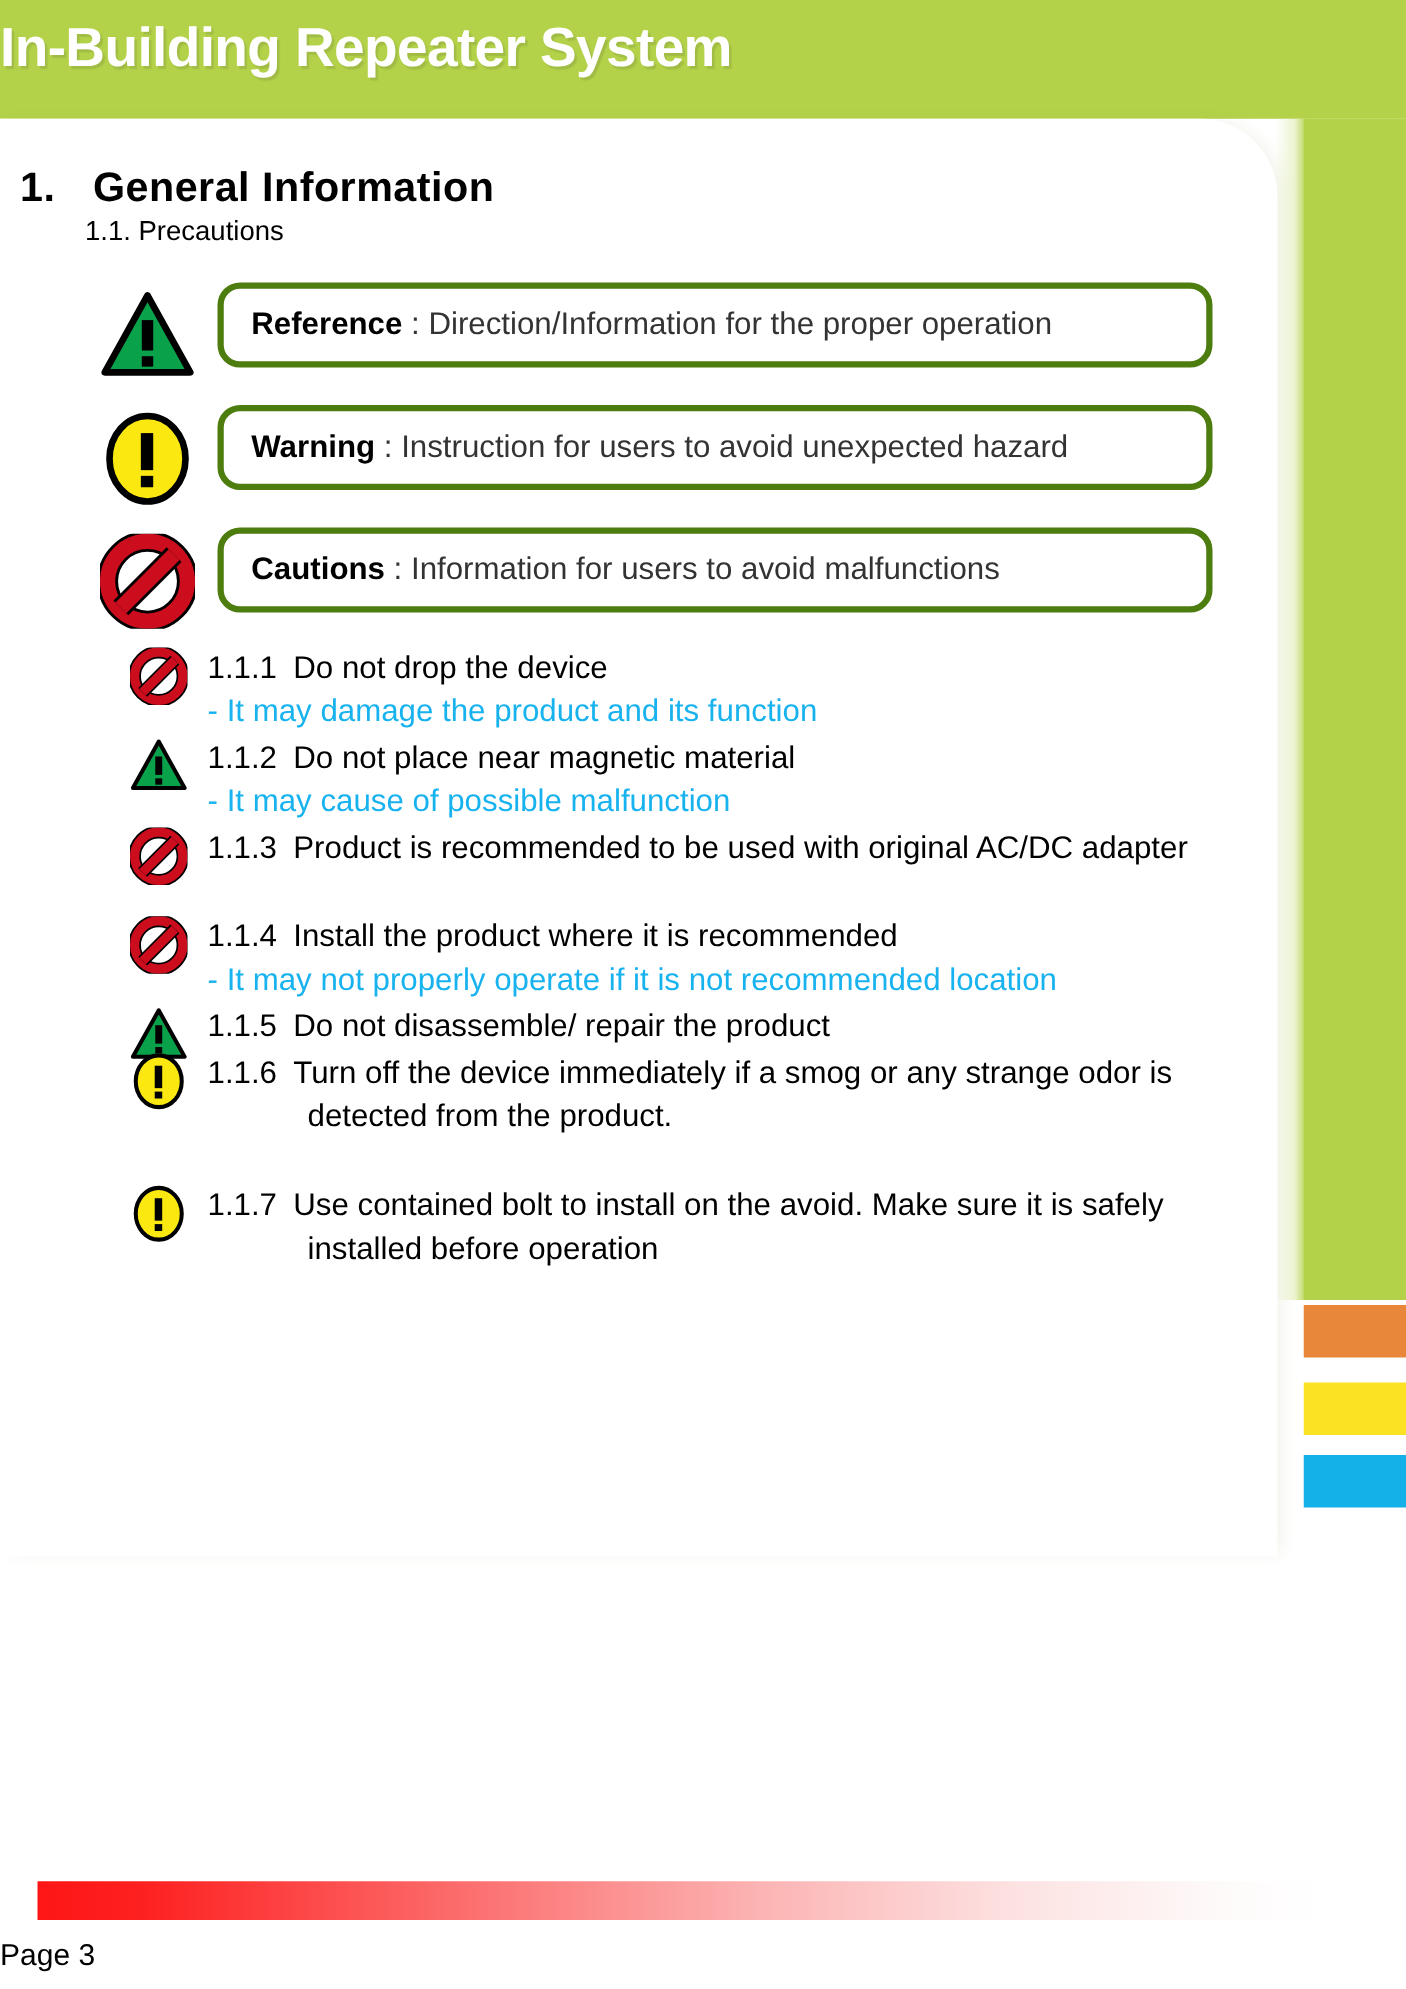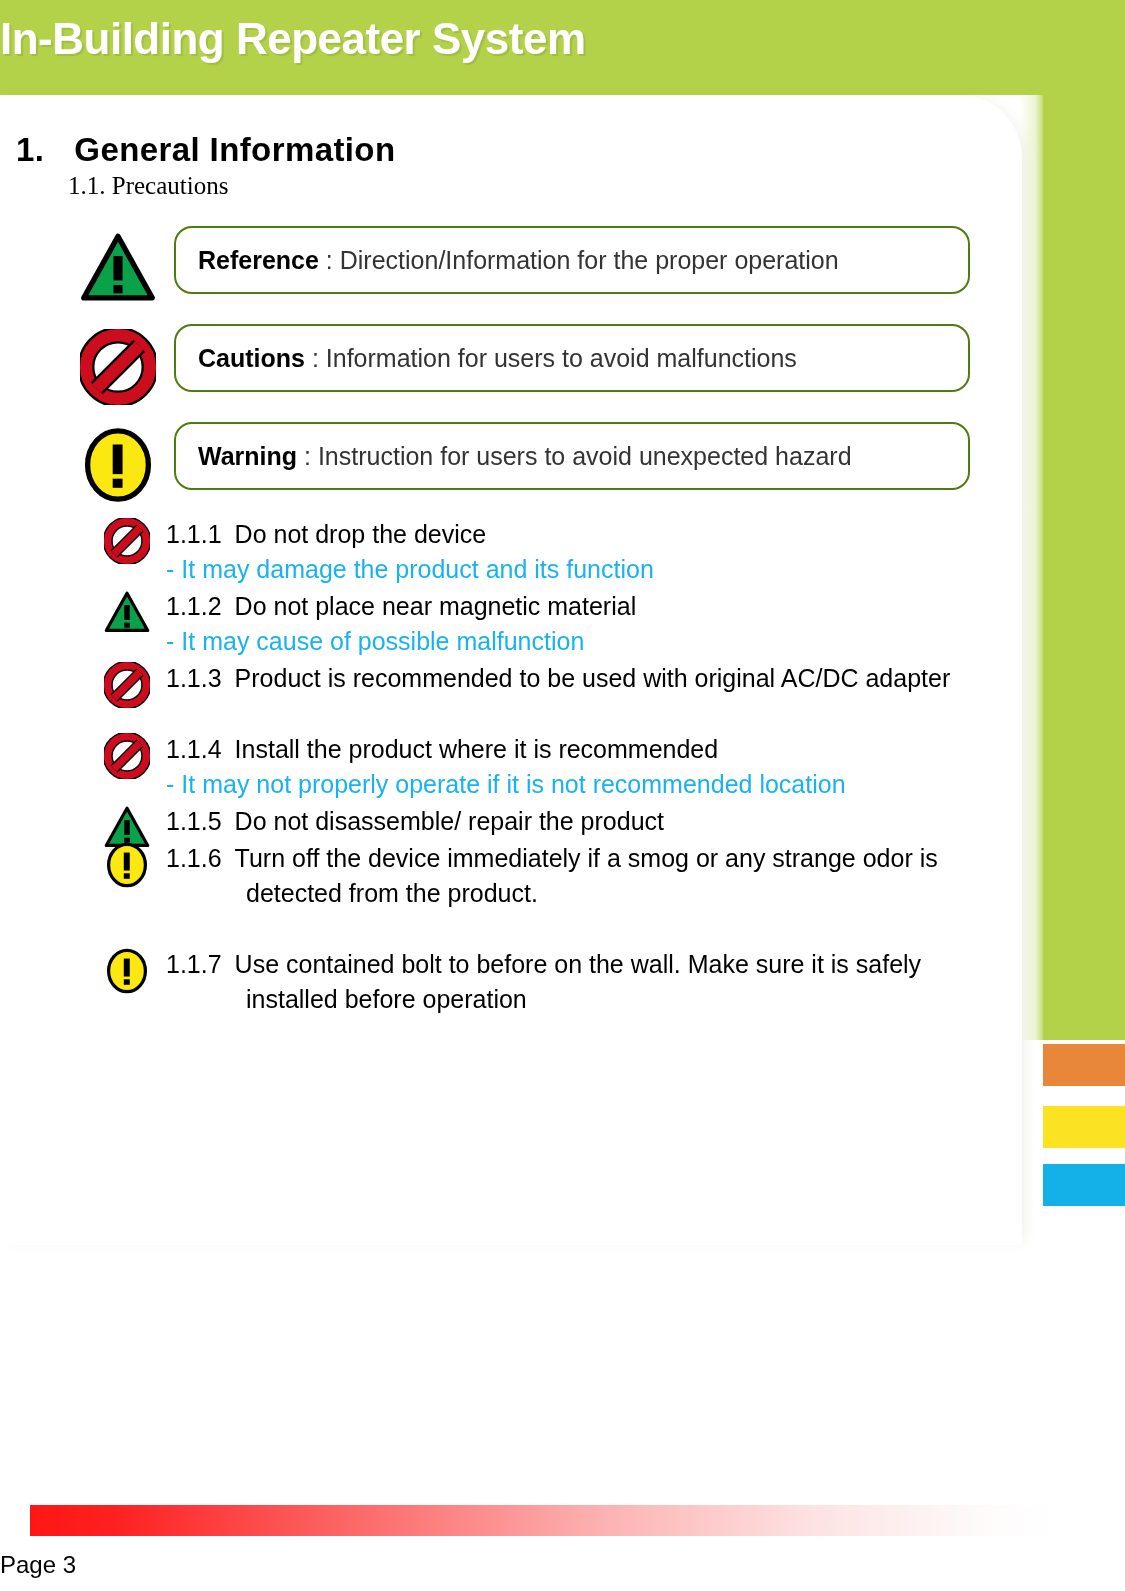--- a/index.html
+++ b/index.html
@@ -92,24 +92,23 @@
     font-weight: bold;
     color: #000000;
     white-space: nowrap;
     letter-spacing: 0.4px;
   }
   .section-heading .num { margin-right: 30px; }
   .sub-heading {
     position: absolute;
     left: 68px;
     top: 172px;
-    font-size: 25px;
+    font-size: 22px;
     color: #000000;
     white-space: nowrap;
-    font-family: Liberation Serif, serif;
   }
 
   
   .legend-list {
     position: absolute;
     left: 0;
     top: 225px;
     width: 1022px;
   }
   .legend-row {
@@ -123,21 +122,21 @@
     top: 6px;
     width: 76px;
     height: 76px;
   }
   .legend-box {
     position: absolute;
     left: 174px;
     top: 1px;
     width: 796px;
     height: 68px;
-    border: 2px solid #4d7c0f;
+    border: 5px solid #4d7c0f;
     border-radius: 18px;
     background: #ffffff;
     box-sizing: border-box;
   }
   .legend-text {
     position: absolute;
     left: 22px;
     top: 50%;
     transform: translateY(-50%);
     font-size: 25px;
@@ -244,42 +243,42 @@
             <rect x="44" y="71" width="12" height="11" fill="#000000"></rect>
           </svg>
         </div>
         <div class="legend-box">
           <div class="legend-text"><span class="lbl">Reference</span><span> : </span><span>Direction/Information for the proper operation</span></div>
         </div>
       </div>
       <div class="legend-row">
         <div class="legend-icon">
           <svg viewBox="0 0 100 100" xmlns="http://www.w3.org/2000/svg">
+            <ellipse cx="50" cy="50" rx="40" ry="45" fill="#fbe811" stroke="#000000" stroke-width="7"></ellipse>
+            <rect x="43" y="23" width="13" height="39" fill="#000000"></rect>
+            <rect x="43" y="68" width="13" height="12" fill="#000000"></rect>
+          </svg>
+        </div>
+        <div class="legend-box">
+          <div class="legend-text"><span class="lbl">Warning</span><span> : </span><span>Instruction for users to avoid unexpected hazard</span></div>
+        </div>
+      </div>
+      <div class="legend-row">
+        <div class="legend-icon">
+          <svg viewBox="0 0 100 100" xmlns="http://www.w3.org/2000/svg">
             <circle cx="50" cy="50" r="42" fill="none" stroke="#000000" stroke-width="22"></circle>
             <circle cx="50" cy="50" r="42" fill="none" stroke="#cc0d1e" stroke-width="16"></circle>
             <line x1="22" y1="78" x2="78" y2="22" stroke="#000000" stroke-width="22" stroke-linecap="butt"></line>
             <line x1="22" y1="78" x2="78" y2="22" stroke="#cc0d1e" stroke-width="16" stroke-linecap="butt"></line>
           </svg>
         </div>
         <div class="legend-box">
           <div class="legend-text"><span class="lbl">Cautions</span><span> : </span><span>Information for users to avoid malfunctions</span></div>
         </div>
       </div>
-      <div class="legend-row">
-        <div class="legend-icon">
-          <svg viewBox="0 0 100 100" xmlns="http://www.w3.org/2000/svg">
-            <ellipse cx="50" cy="50" rx="40" ry="45" fill="#fbe811" stroke="#000000" stroke-width="7"></ellipse>
-            <rect x="43" y="23" width="13" height="39" fill="#000000"></rect>
-            <rect x="43" y="68" width="13" height="12" fill="#000000"></rect>
-          </svg>
-        </div>
-        <div class="legend-box">
-          <div class="legend-text"><span class="lbl">Warning</span><span> : </span><span>Instruction for users to avoid unexpected hazard</span></div>
-        </div>
-      </div>
     </div>
 
   <div class="items" id="items-list">
       <div class="item">
         <div class="item-icon">
           <svg viewBox="0 0 100 100" xmlns="http://www.w3.org/2000/svg">
             <circle cx="50" cy="50" r="42" fill="none" stroke="#000000" stroke-width="22"></circle>
             <circle cx="50" cy="50" r="42" fill="none" stroke="#cc0d1e" stroke-width="16"></circle>
             <line x1="22" y1="78" x2="78" y2="22" stroke="#000000" stroke-width="22" stroke-linecap="butt"></line>
             <line x1="22" y1="78" x2="78" y2="22" stroke="#cc0d1e" stroke-width="16" stroke-linecap="butt"></line>
@@ -346,21 +345,21 @@
       </div>
       <div class="spacer-s"></div>
       <div class="item">
         <div class="item-icon">
           <svg viewBox="0 0 100 100" xmlns="http://www.w3.org/2000/svg">
             <ellipse cx="50" cy="50" rx="40" ry="45" fill="#fbe811" stroke="#000000" stroke-width="7"></ellipse>
             <rect x="43" y="23" width="13" height="39" fill="#000000"></rect>
             <rect x="43" y="68" width="13" height="12" fill="#000000"></rect>
           </svg>
         </div>
-        <div class="item-text"><span class="item-num">1.1.7</span><span>Use contained bolt to before on the wall.  Make sure it is safely</span></div>
+        <div class="item-text"><span class="item-num">1.1.7</span><span>Use contained bolt to install on the avoid.  Make sure it is safely</span></div>
         <div class="item-cont">installed  before operation</div>
       </div>
     </div>
 
   <div class="footer-bar"></div>
   <div class="footer-page">Page 3</div>
 
 </div>
 
 </body></html>

